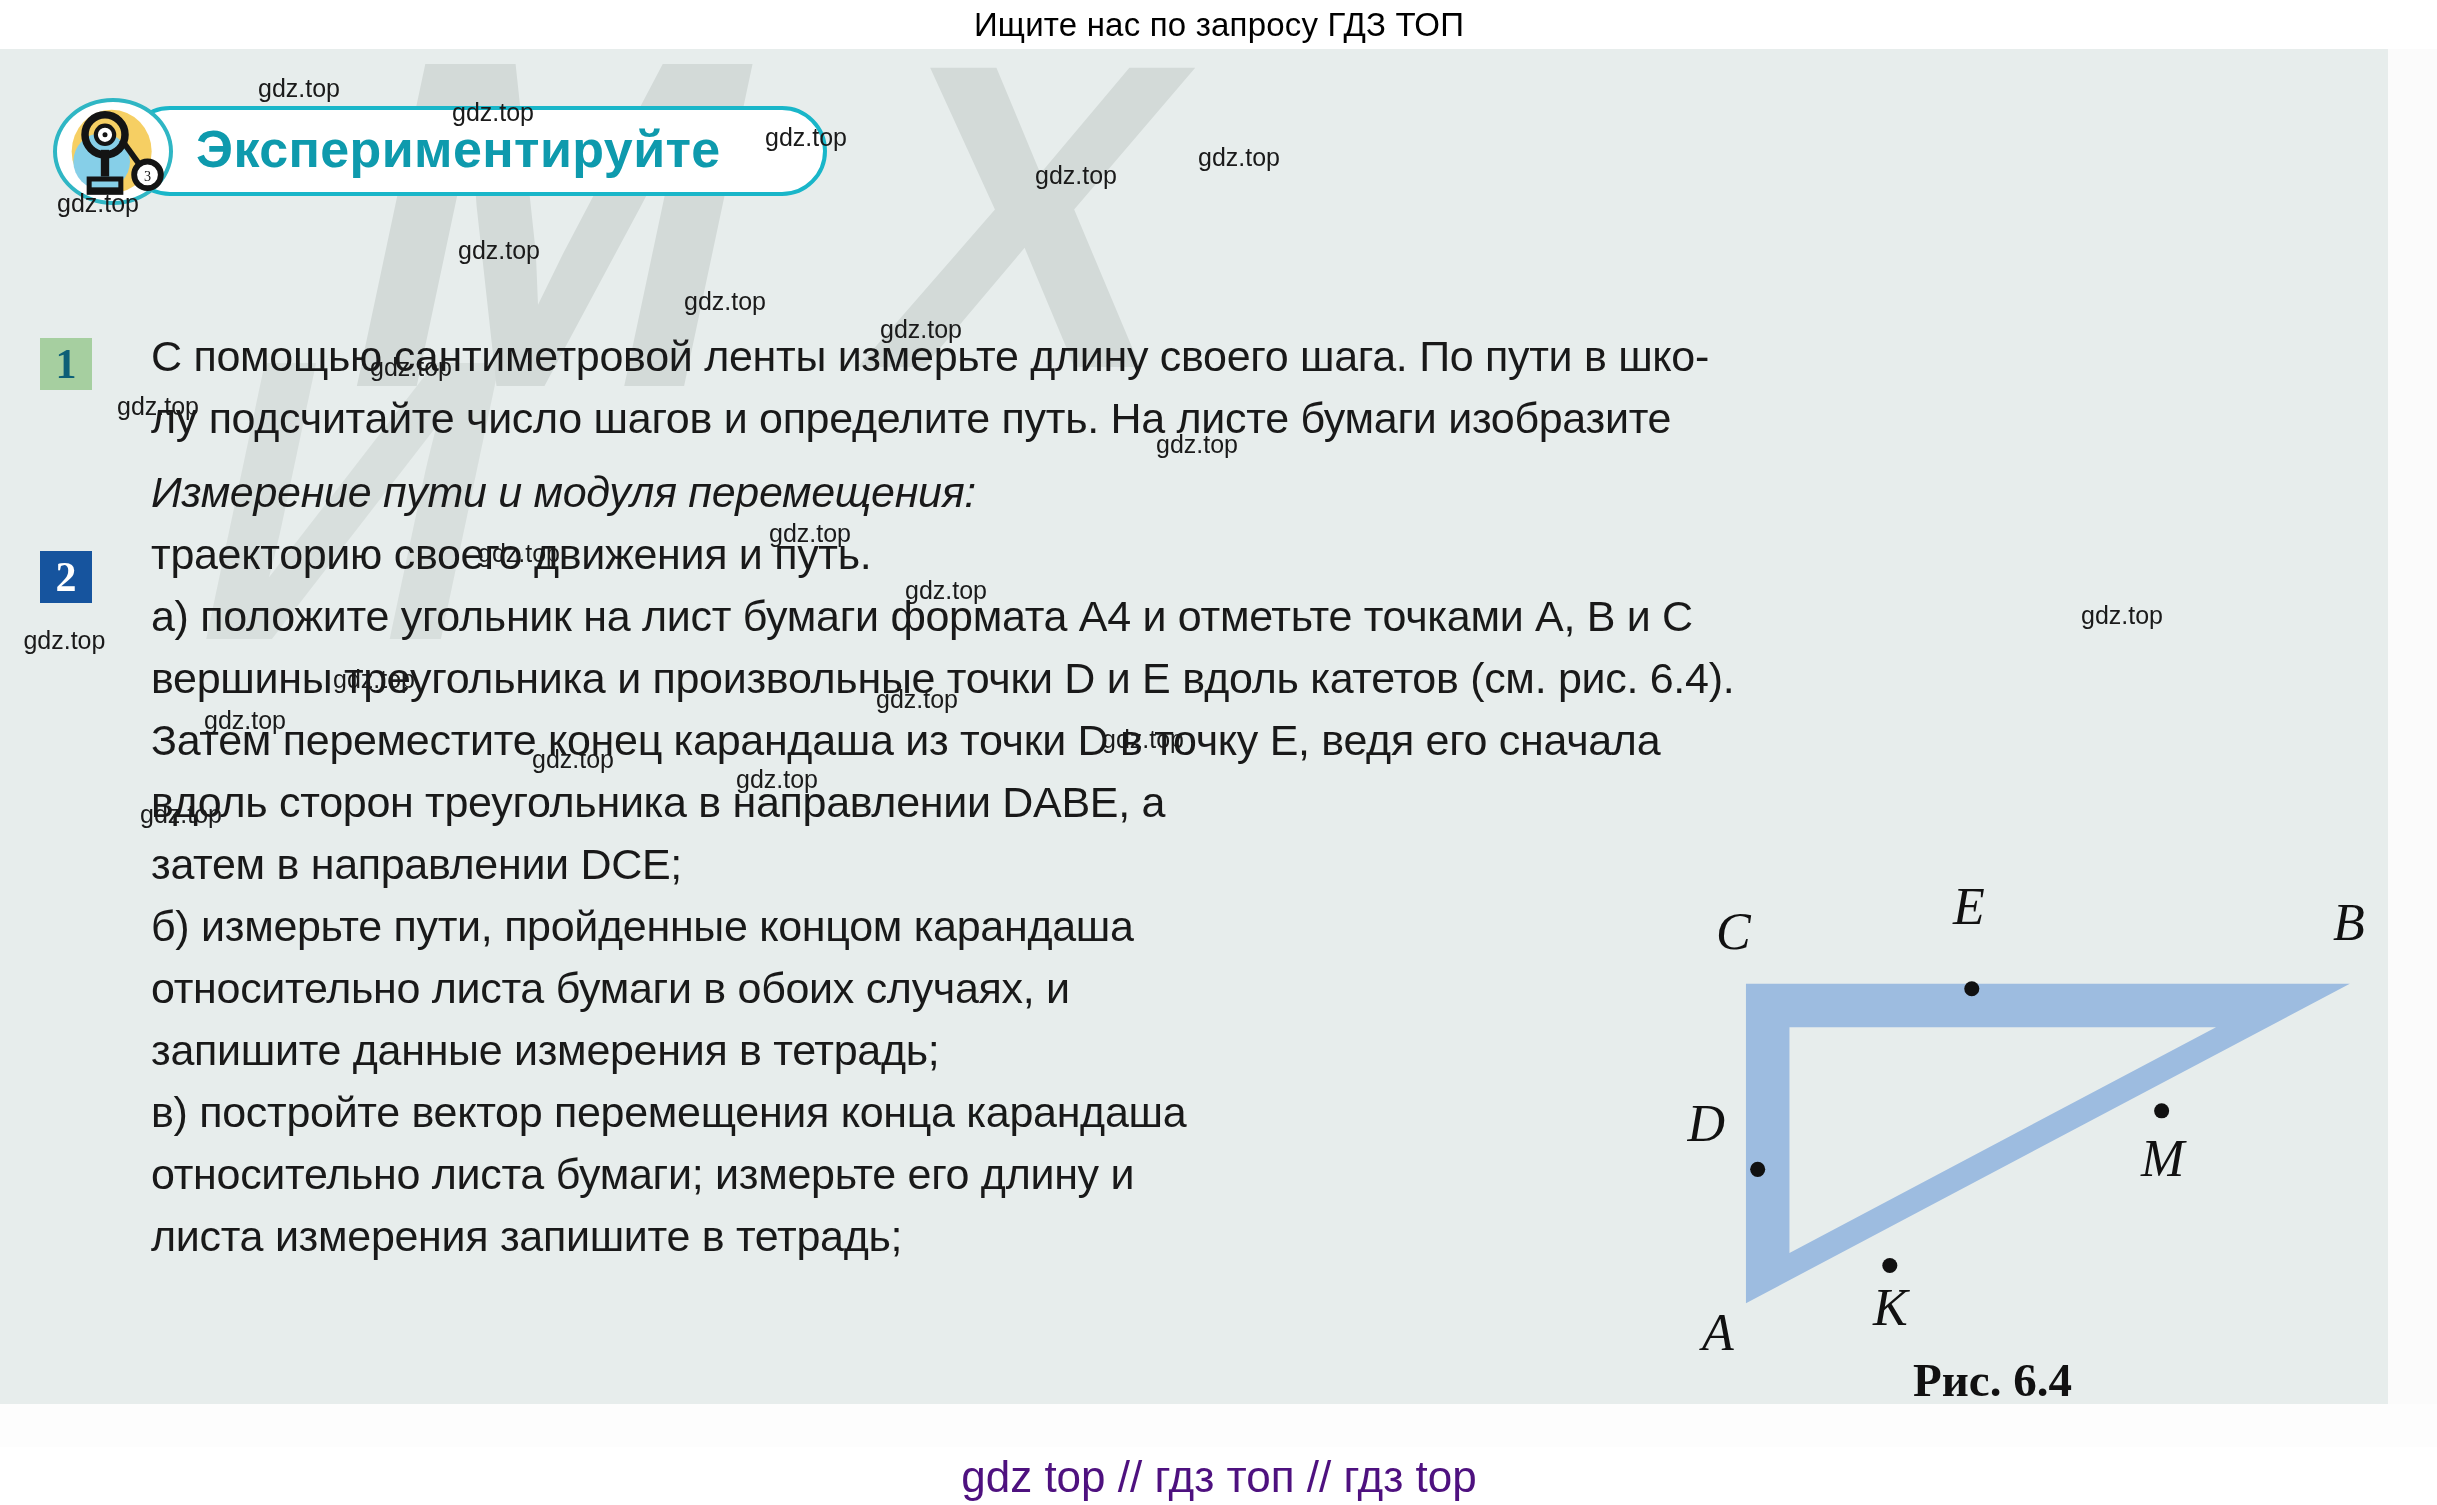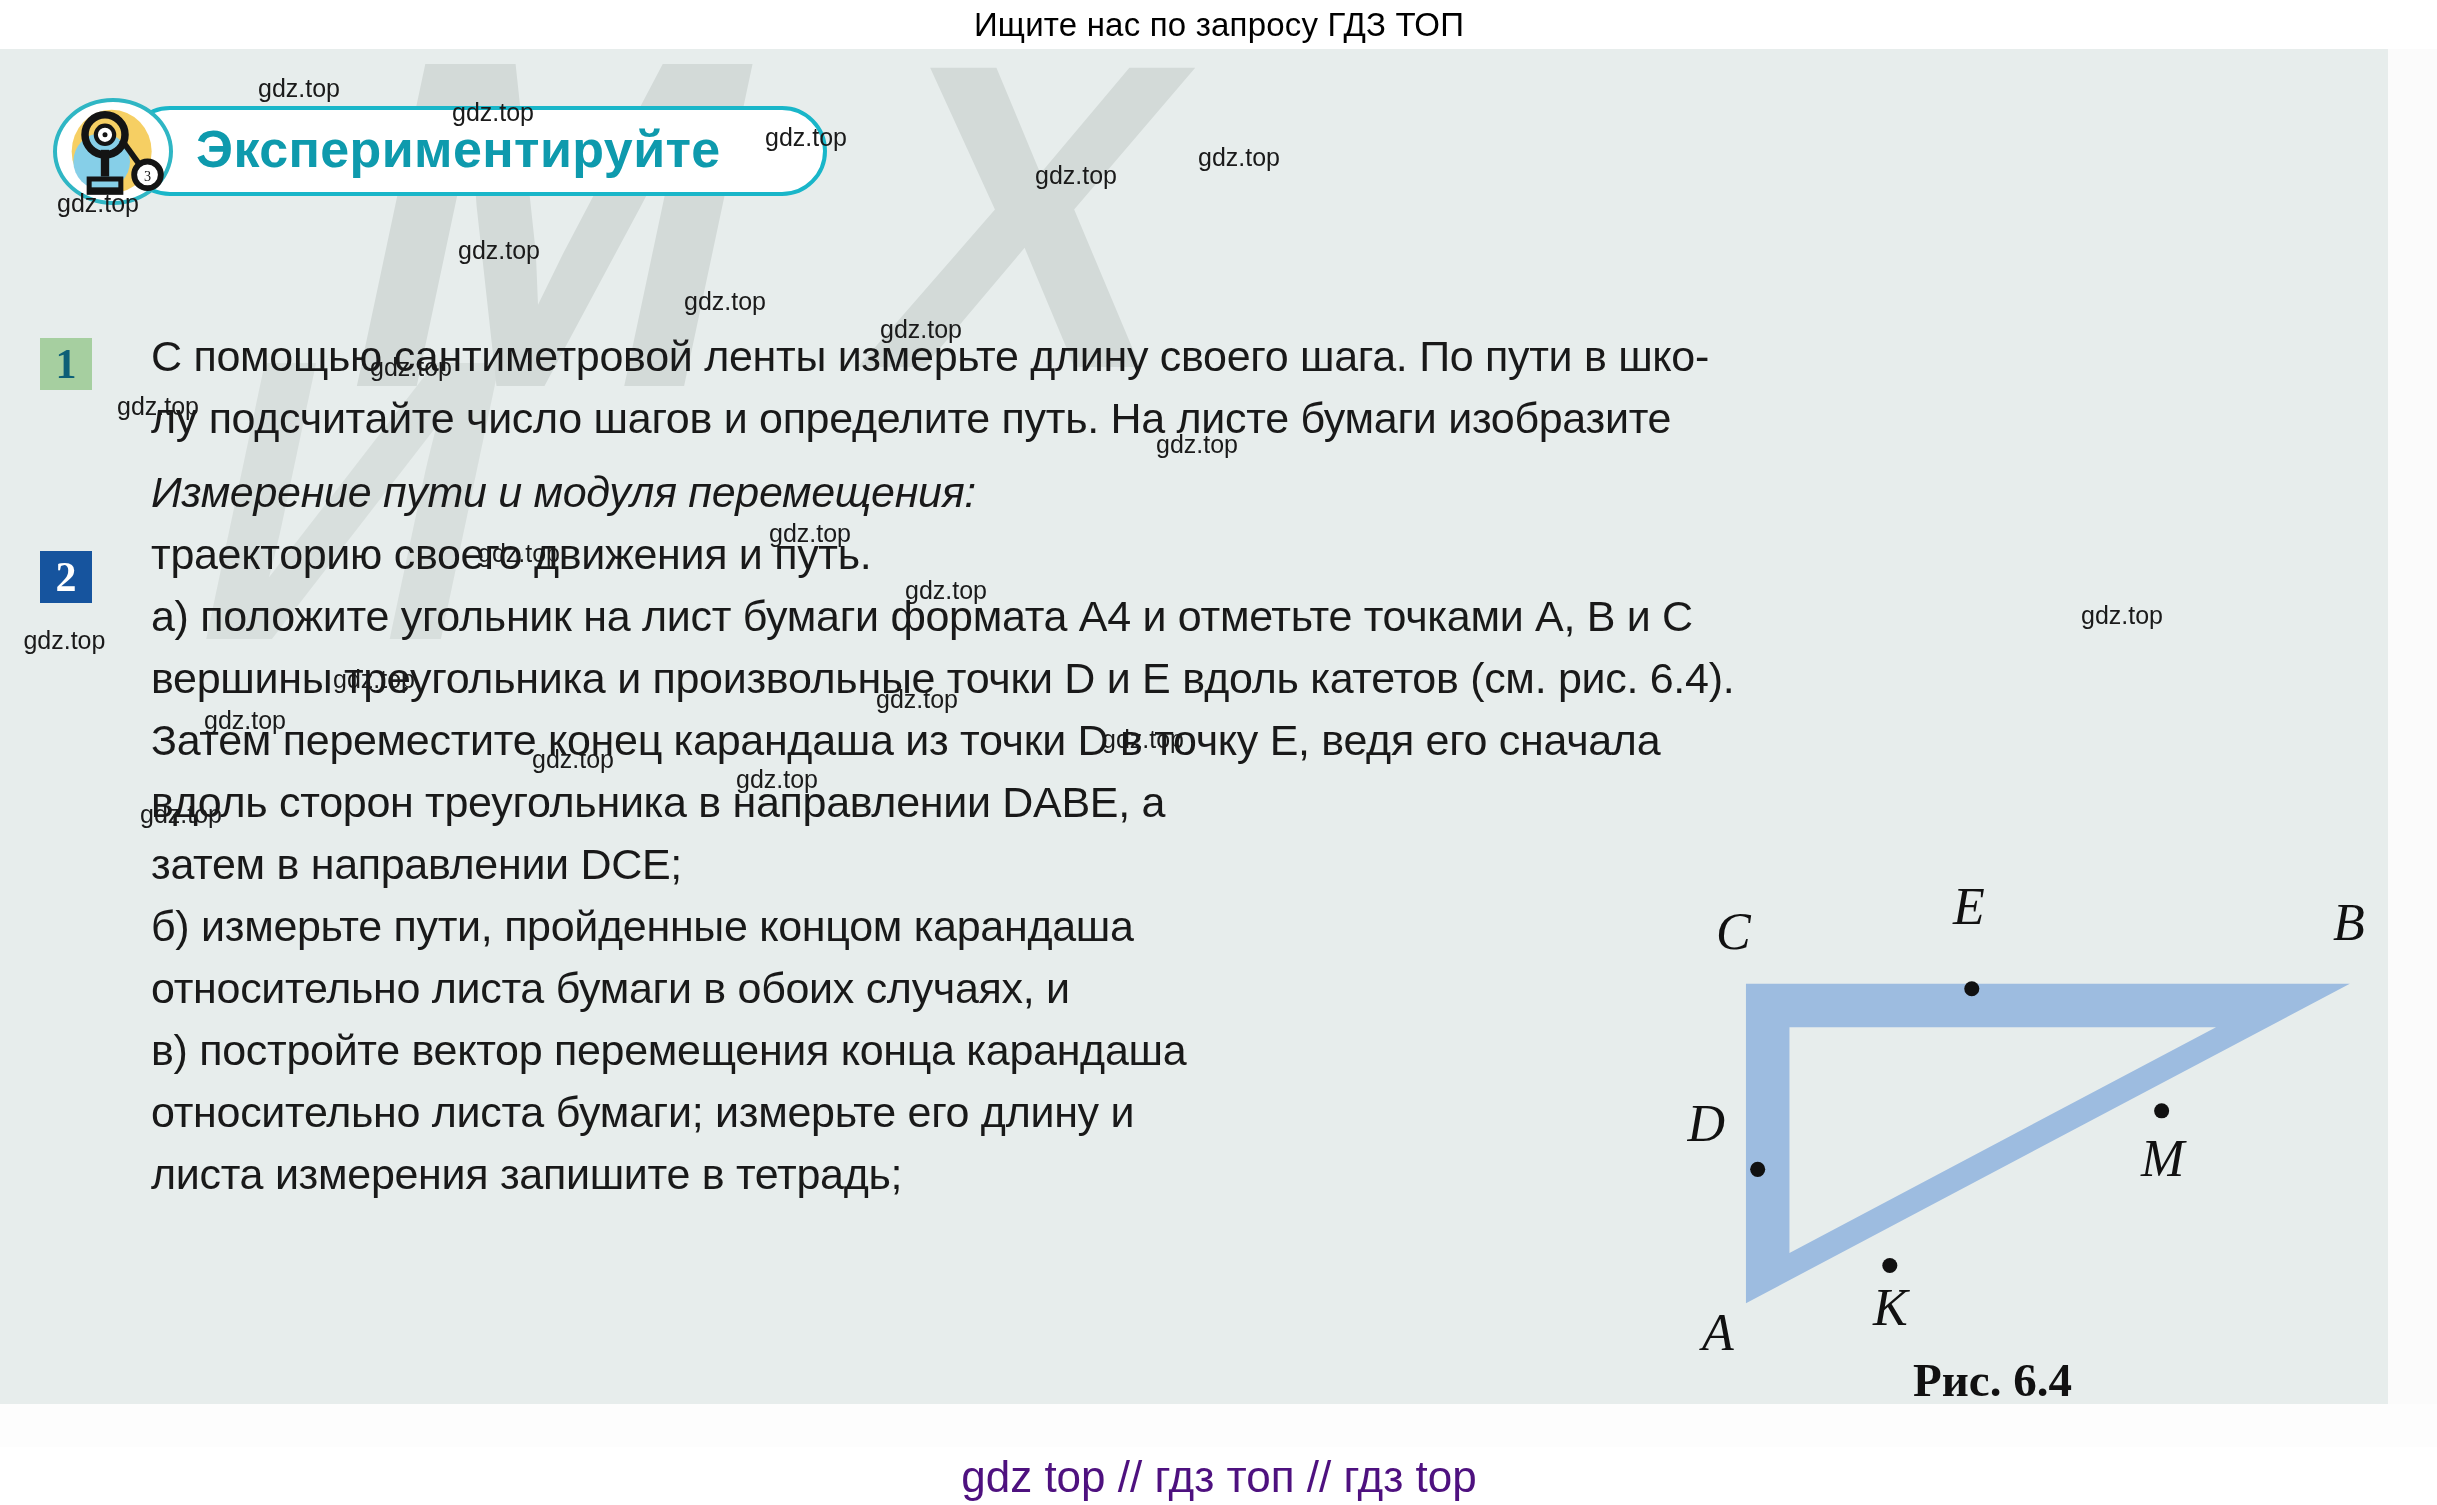--- a/index.html
+++ b/index.html
@@ -259,20 +259,21 @@
 
     <div class="tline">траекторию своего движения и путь.</div>
 
     <div class="tline">а) положите угольник на лист бумаги формата А4 и отметьте точками A, B и C</div>
     <div class="tline">вершины треугольника и произвольные точки D и E вдоль катетов (см. рис. 6.4).</div>
     <div class="tline">Затем переместите конец карандаша из точки D в точку E, ведя его сначала</div>
     <div class="tline">вдоль сторон треугольника в направлении DABE, а</div>
     <div class="tline">затем в направлении DCE;</div>
     <div class="tline">б) измерьте пути, пройденные концом карандаша</div>
     <div class="tline">относительно листа бумаги в обоих случаях, и</div>
+    <div class="tline">запишите данные измерения в тетрадь;</div>
     <div class="tline">в) постройте вектор перемещения конца карандаша</div>
     <div class="tline">относительно листа бумаги; измерьте его длину и</div>
     <div class="tline">листа измерения запишите в тетрадь;</div>
   </div>
 
   <div id="figure">
     <svg id="figure-svg" width="736" height="552" viewBox="0 0 880 660">
 
       <path d="M 98 118 L 820 118 L 98 500 Z
                M 150 170 L 660 170 L 150 440 Z" fill="#9dbce0" fill-rule="evenodd"></path>

